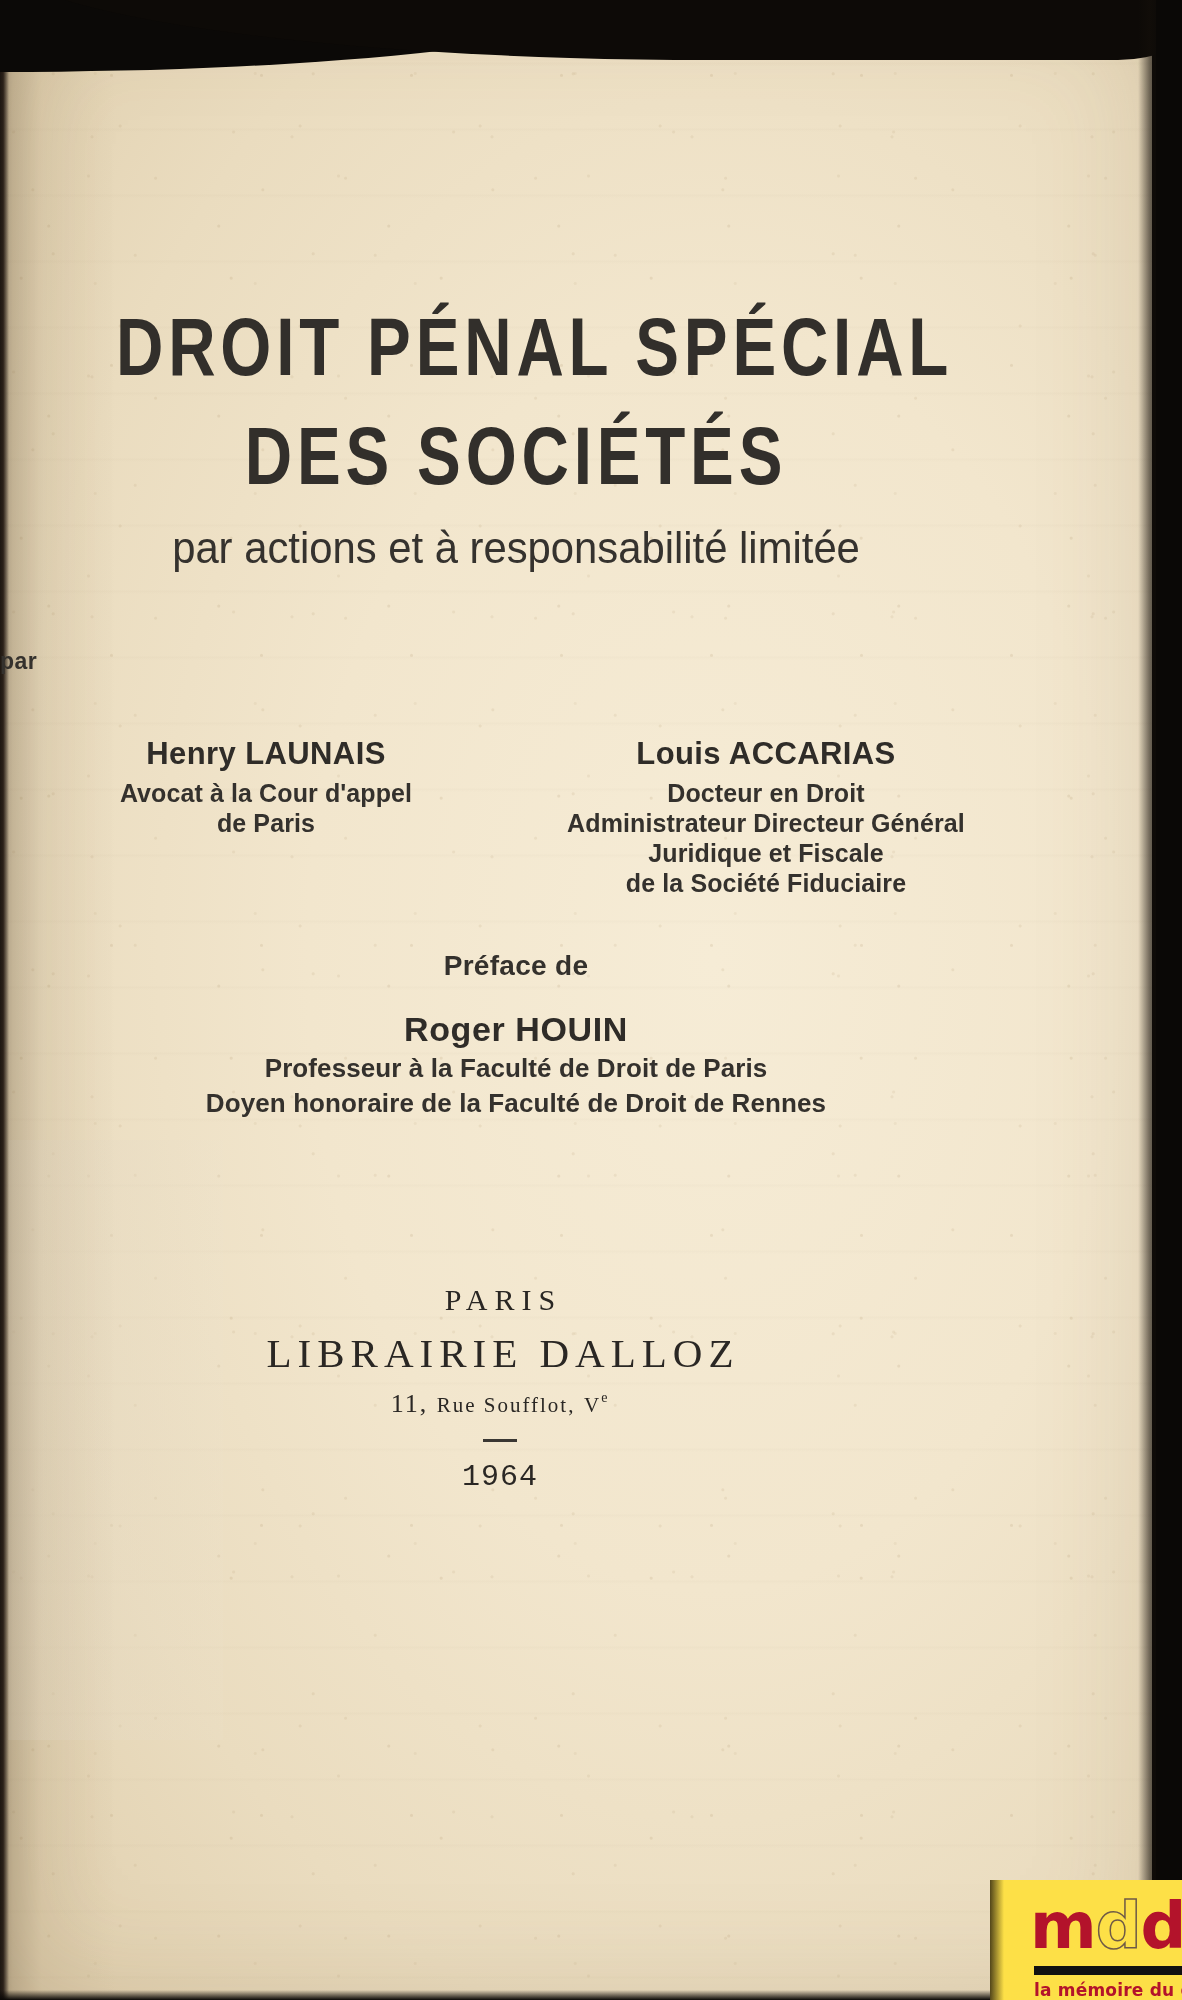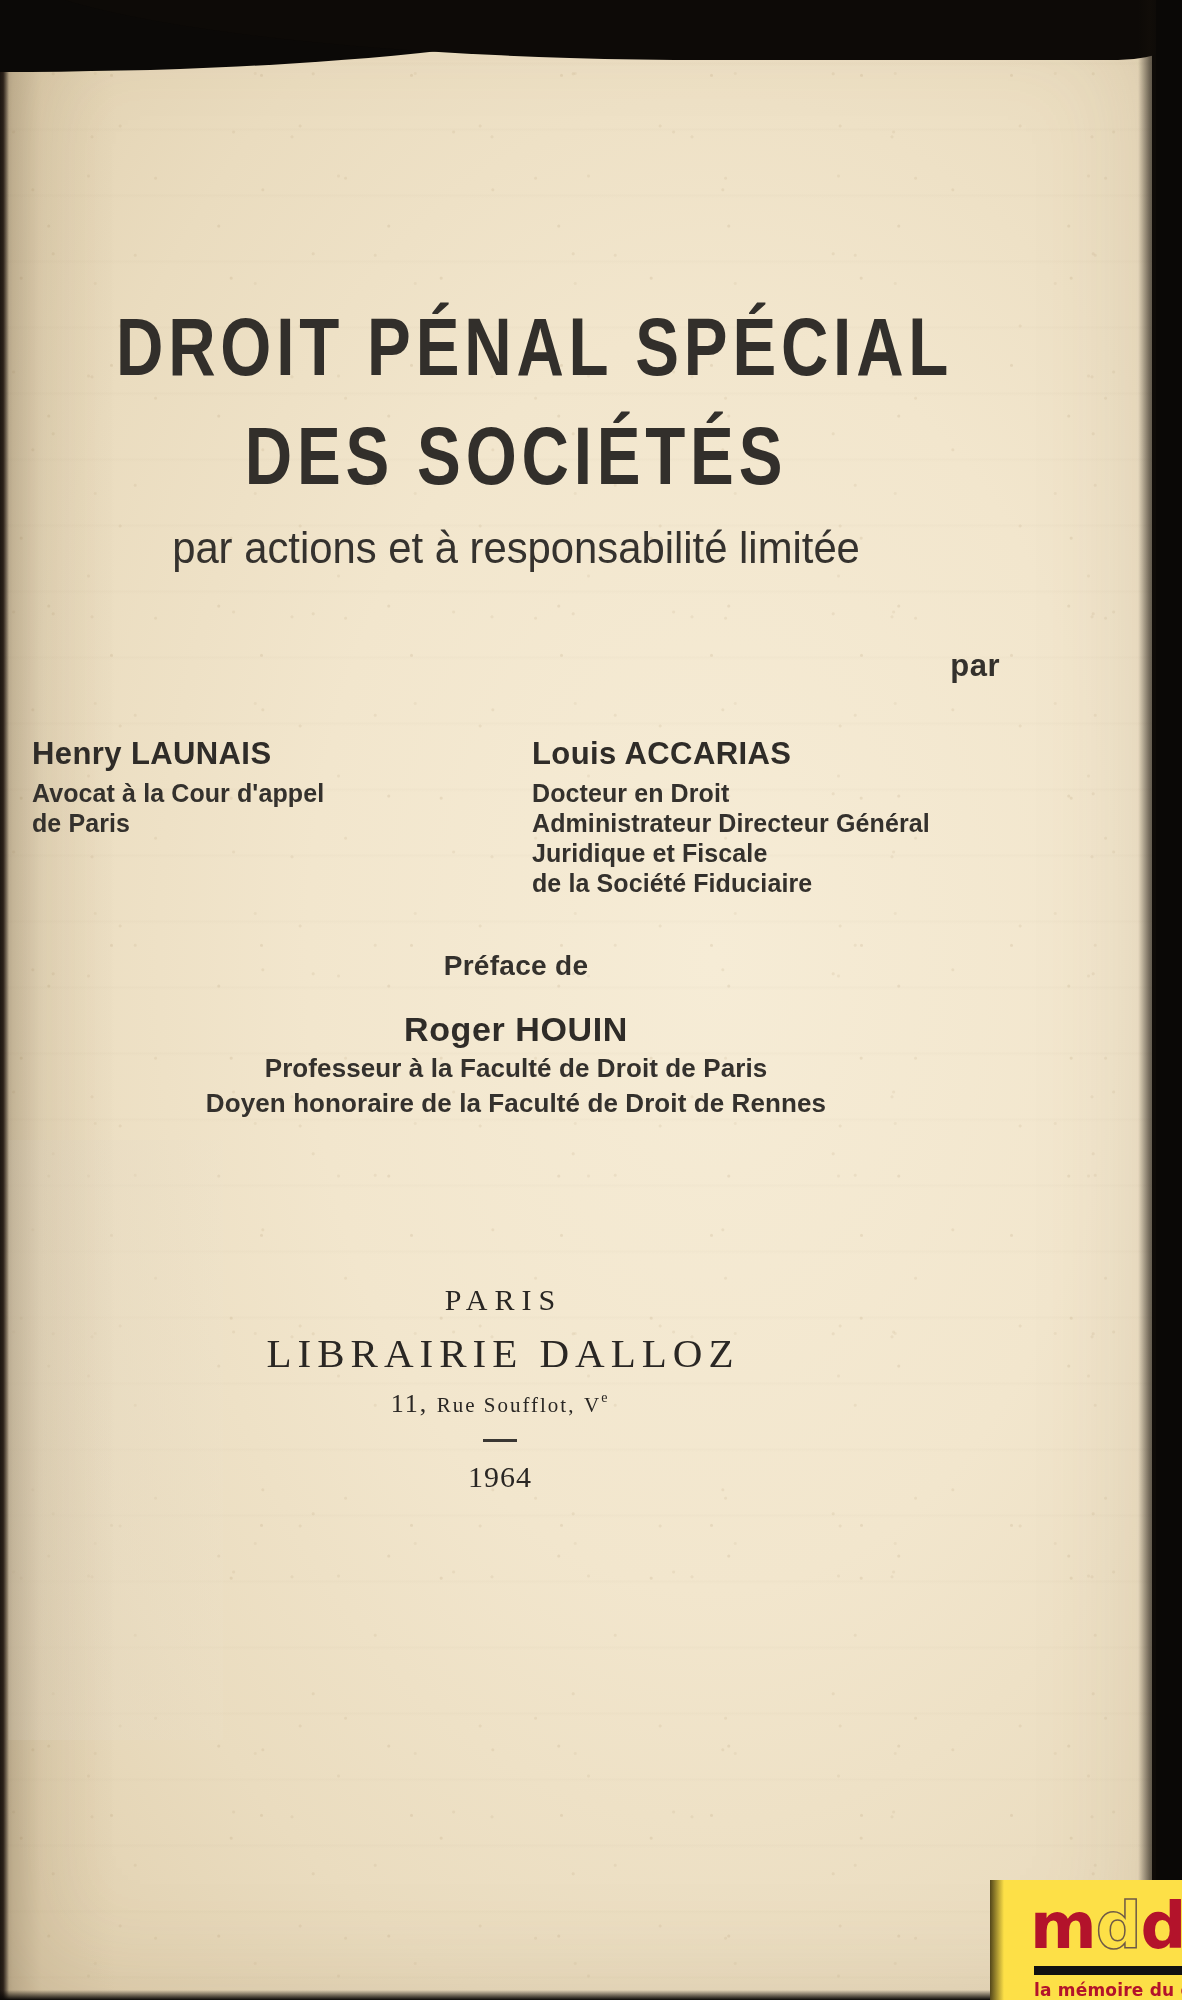--- a/index.html
+++ b/index.html
@@ -194,37 +194,37 @@
     transform-origin: center center;
     margin-top: 18px;
     white-space: nowrap;
   }
 
   .byword {
     position: absolute;
     left: 0;
     top: 648px;
     width: 1000px;
-    text-align: right;
-    font-size: 31px;
+    text-align: left;
+    font-size: 23px;
     font-weight: bold;
     color: #34312d;
     letter-spacing: .5px;
   }
 
   .authors {
     position: absolute;
     left: 0;
     top: 736px;
     width: 1000px;
     display: flex;
   }
   .author-col {
     flex: 1 1 0;
-    text-align: left;
+    text-align: center;
     padding-left: 32px;
   }
   .author-col.left  { padding-right: 0px; }
   .author-name {
     font-size: 31px;
     font-weight: bold;
     letter-spacing: .4px;
     color: #2f2c28;
     margin-bottom: 6px;
   }
@@ -299,21 +299,21 @@
     font-size: 14px;
     vertical-align: super;
   }
   .pub-rule {
     width: 34px;
     height: 3px;
     background: #3a3733;
     margin: 20px auto 0 auto;
   }
   .pub-year {
-    font-family: Liberation Serif, serif;
+    font-family: Liberation Mono, monospace;
     font-size: 30px;
     letter-spacing: 1px;
     margin-top: 18px;
     color: #2a2724;
   }
 
   
   .logo {
     position: absolute;
     right: 0px;

